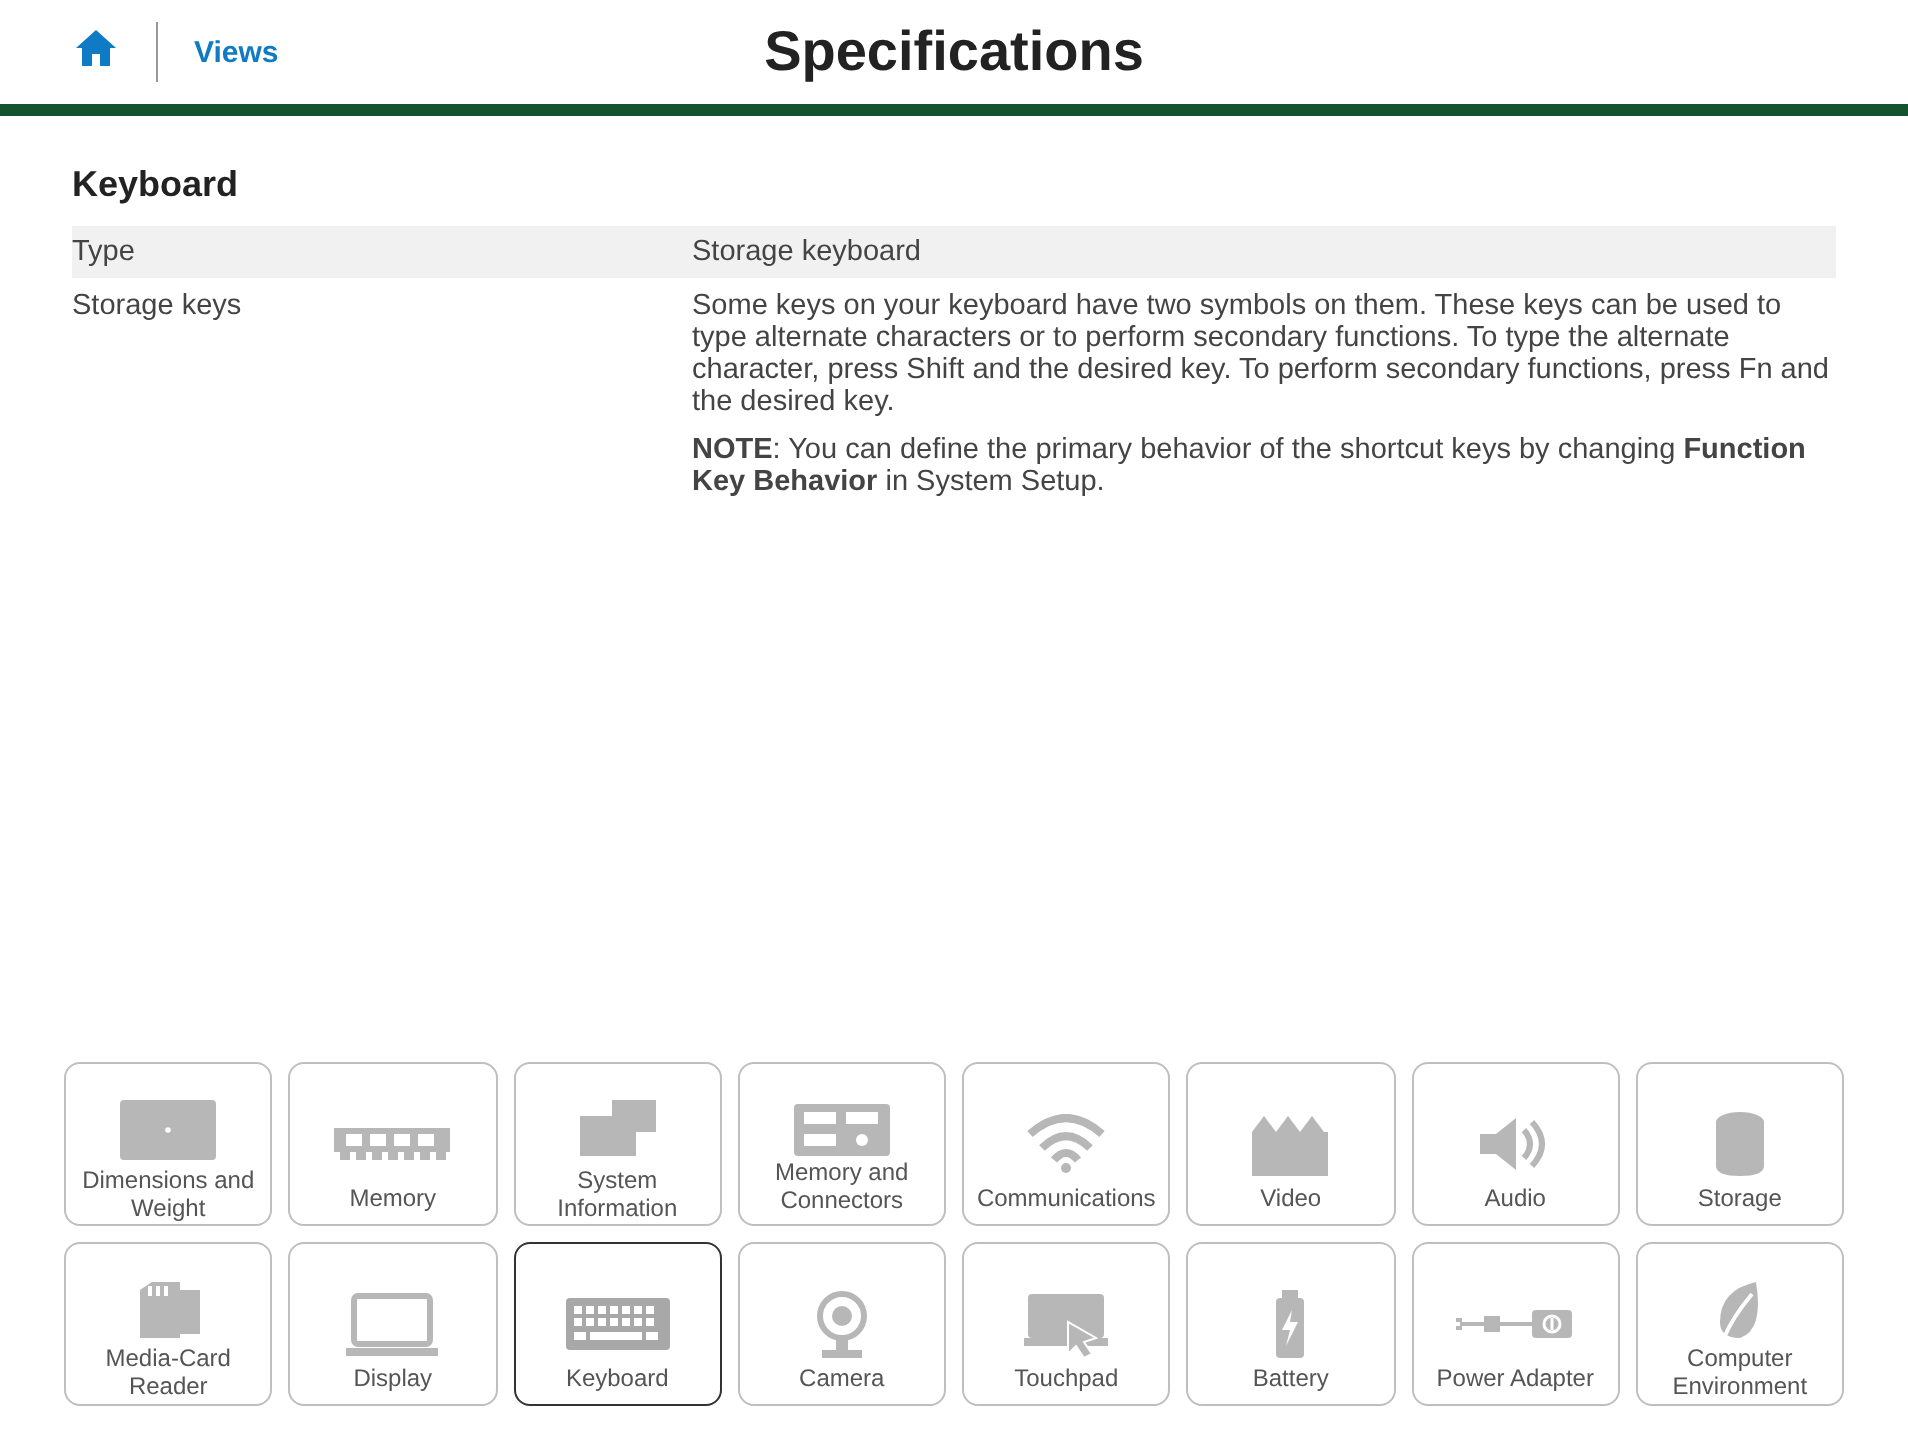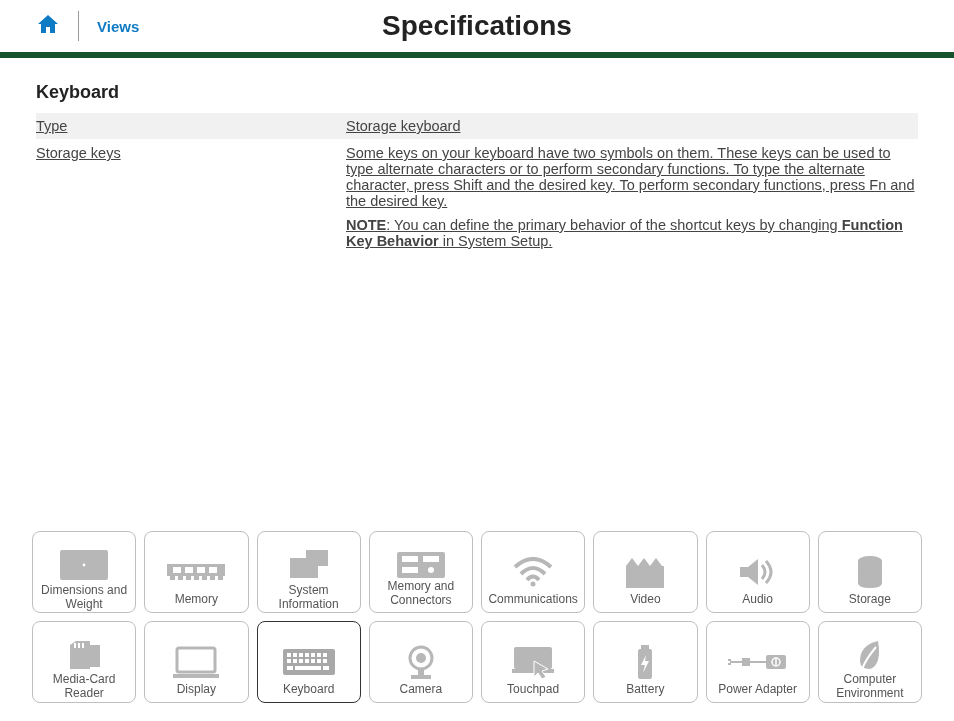--- a/index.html
+++ b/index.html
@@ -29,21 +29,21 @@
     text-align: center;
     font-size: 28px;
     font-weight: 700;
     color: #222;
     pointer-events: none;
   }
 
   .content { padding: 24px 36px 0 36px; }
   .section-heading { font-size: 18px; font-weight: 700; color: #222; margin-bottom: 10px; }
 
-  .spec-table { width: 100%; border-collapse: collapse; font-size: 14.5px; color: #444; text-decoration: underline; }
+  .spec-table { width: 100%; border-collapse: collapse; font-size: 14.5px; color: #444; }
   .spec-table td { vertical-align: top; padding: 6px 0 6px 0; }
   .spec-table td.label { width: 310px; }
   .spec-table tr.shaded { background: #f1f1f1; }
   .spec-table tr.shaded td { padding-top: 5px; padding-bottom: 5px; }
   .note-block { margin-top: 8px; }
   .note-block .bold { font-weight: 700; margin-top: 28px; }
 
   .nav-grid {
     position: absolute;
     bottom: 18px;

